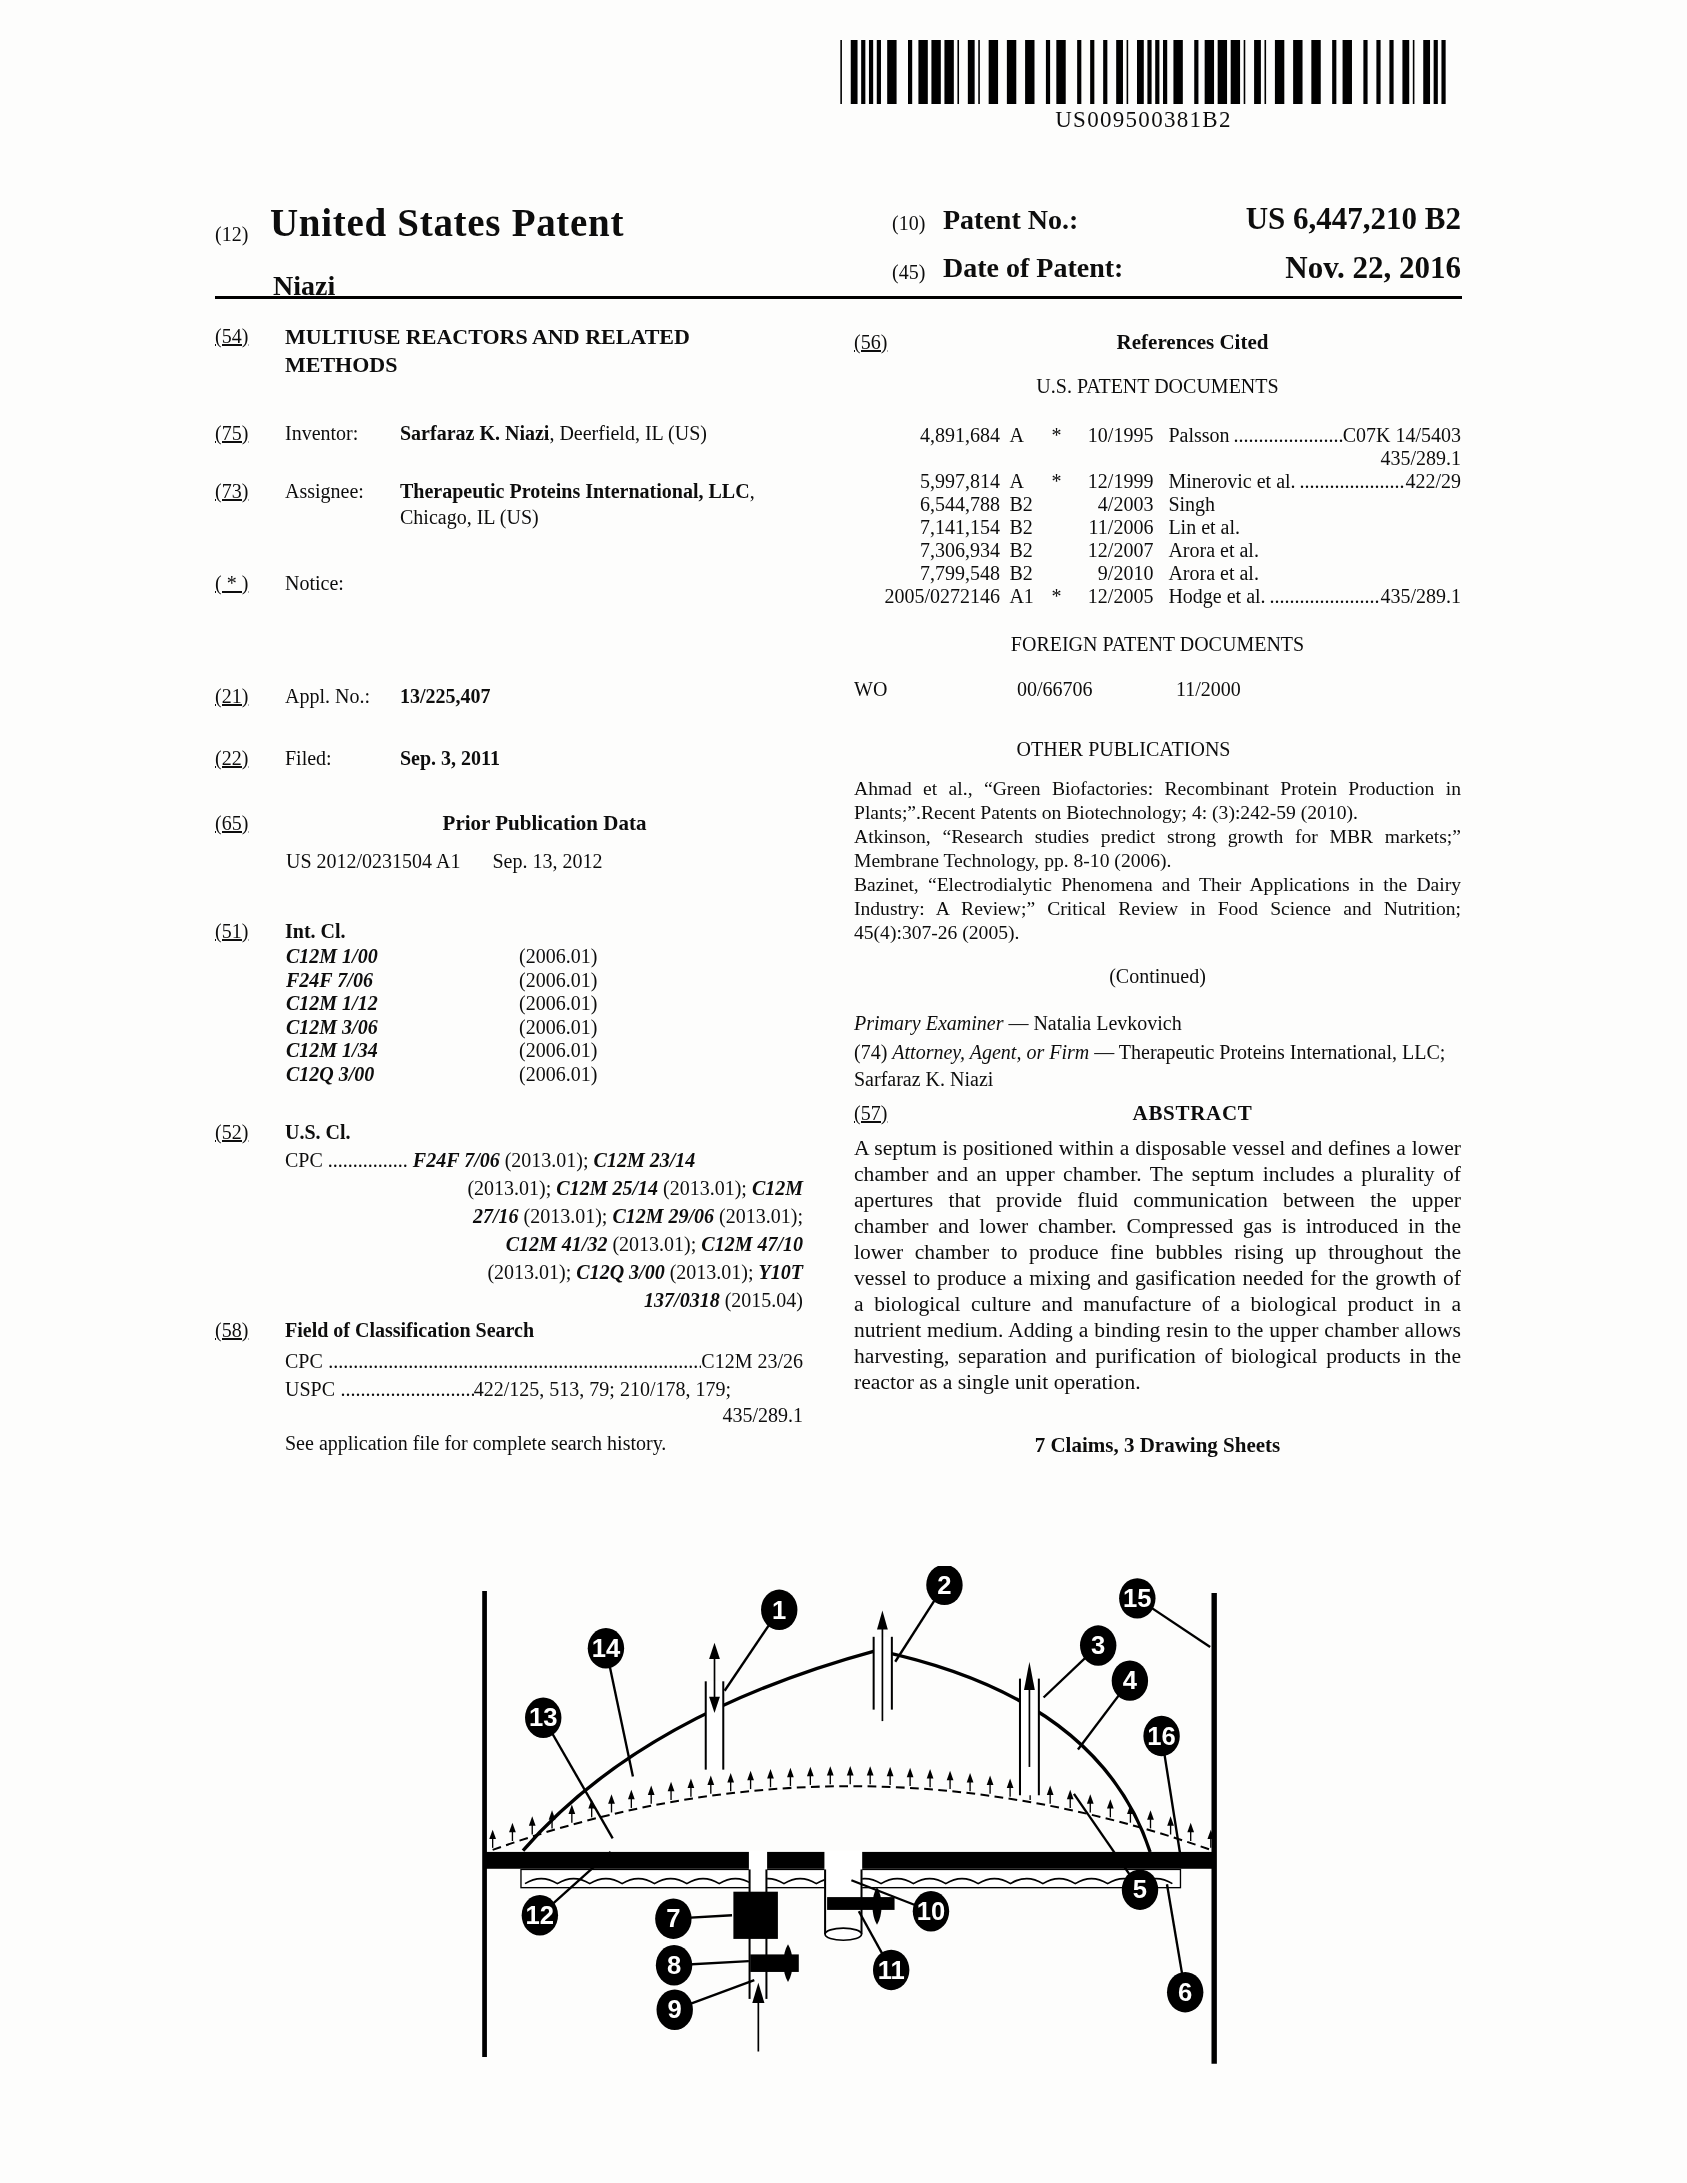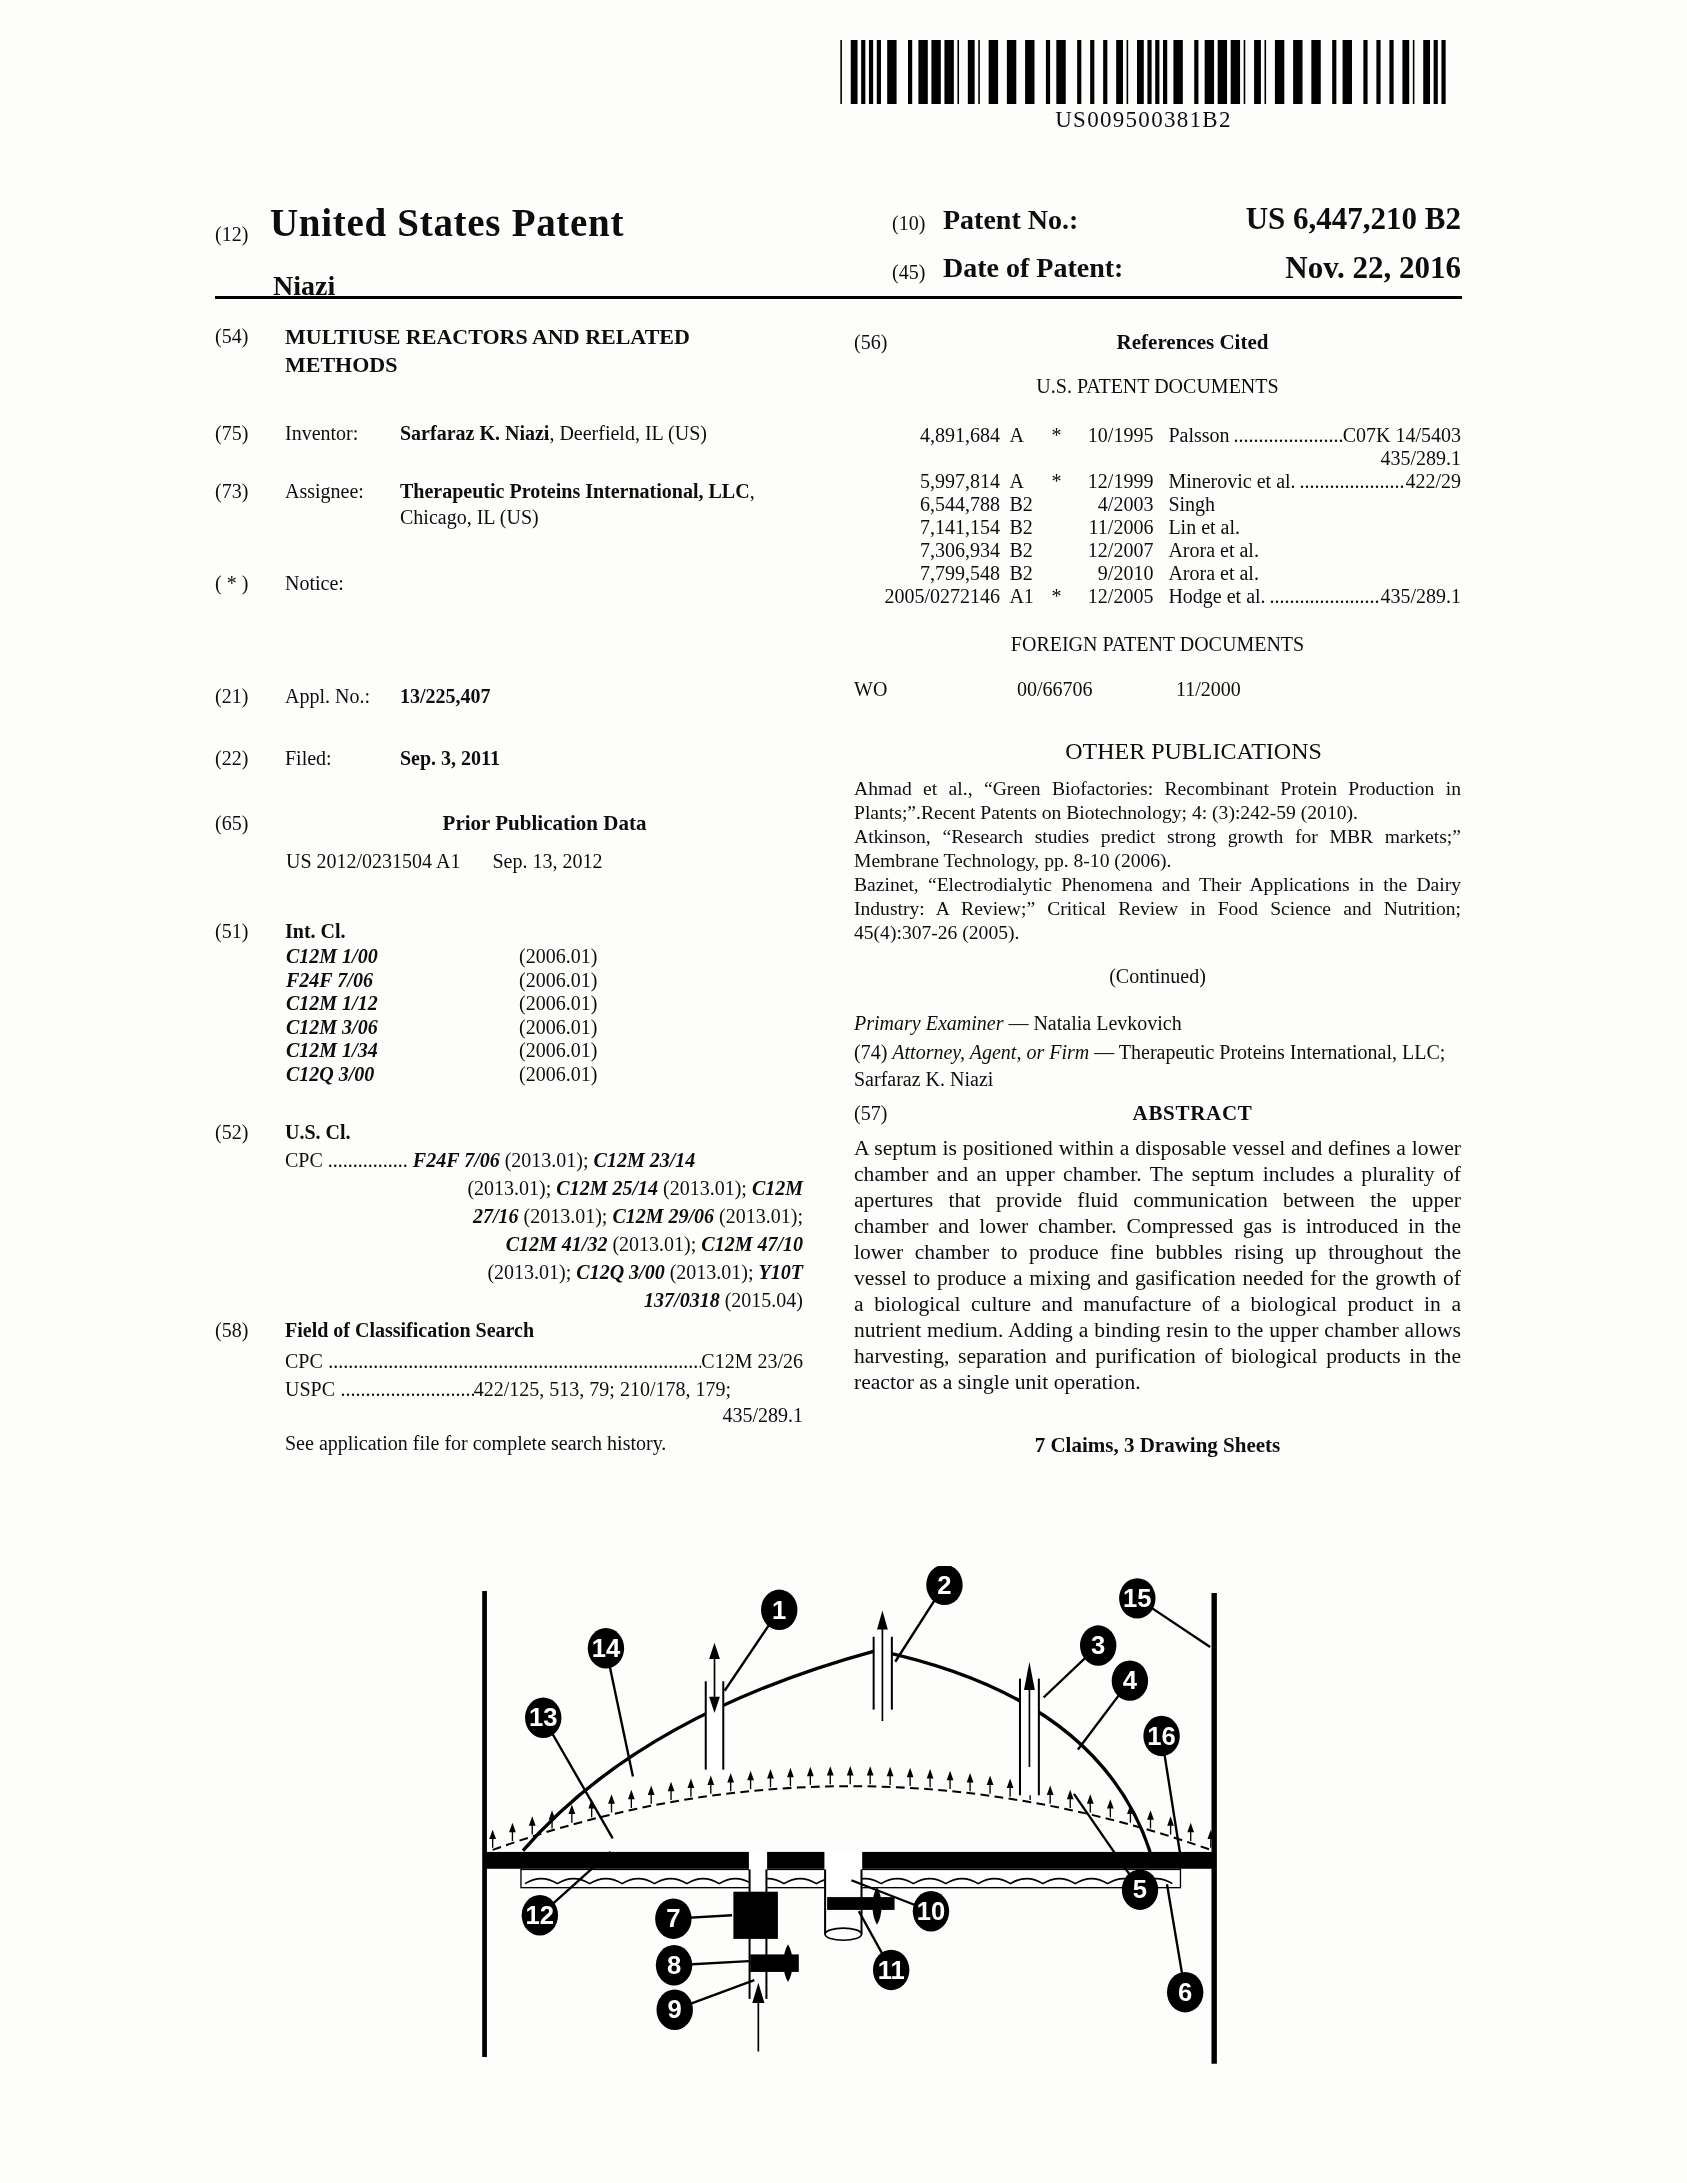--- a/index.html
+++ b/index.html
@@ -15,21 +15,21 @@
   .kindnum{font-size:20px;}
   .bigtitle{font-size:39px;font-weight:bold;letter-spacing:0.7px;}
   .surname{font-size:28px;font-weight:bold;}
   .hnum{font-size:20px;}
   .hlabel{font-size:28px;font-weight:bold;}
   .hvalue{font-size:31px;font-weight:bold;}
   .rule{background:#000;}
   .bclabel{font-size:23px;letter-spacing:1.3px;}
   
   .sec{display:flex;font-size:20px;line-height:26px;}
-  .num{width:70px;flex:none;}
+  .num{width:70px;flex:none;text-decoration:underline;}
   .lbl{width:115px;flex:none;}
   .val{flex:1;}
   .secheading{font-weight:bold;font-size:21px;}
   .title54{font-size:22px;line-height:28px;font-weight:bold;width:432px;}
   .noticetxt{width:405px;text-align:justify;}
   .iclrow{display:flex;font-size:20px;line-height:23.6px;}
   .icl-code{width:233px;flex:none;}
   .cpcline{font-size:20px;line-height:28px;}
   .dotrow{display:flex;font-size:20px;line-height:28px;}
   .dotfill{flex:1;overflow:hidden;white-space:nowrap;padding:0 5.4px;}
@@ -242,21 +242,21 @@
 
   <div class="abs ctr" style="left:854px;top:633px;width:607px;font-size:20px;">FOREIGN PATENT DOCUMENTS</div>
   <div id="foreignrows" class="abs" style="left:854px;top:678px;width:607px;">
       <div class="frow">
         <span class="f-cc">WO</span>
         <span class="f-no">00/66706</span>
         <span>11/2000</span>
       </div>
     </div>
 
-  <div class="abs ctr" style="left:890px;top:738px;width:607px;font-size:24px;text-align:center;">OTHER PUBLICATIONS</div>
+  <div class="abs ctr" style="left:820px;top:738px;width:607px;font-size:20px;text-align:center;">OTHER PUBLICATIONS</div>
   <div id="pubs" class="abs" style="left:854px;top:777px;width:607px;">
       <p class="pub">Ahmad et al., “Green Biofactories: Recombinant Protein Production in Plants;”.Recent Patents on Biotechnology; 4: (3):242-59 (2010).</p>
       <p class="pub">Atkinson, “Research studies predict strong growth for MBR markets;” Membrane Technology, pp. 8-10 (2006).</p>
       <p class="pub">Bazinet, “Electrodialytic Phenomena and Their Applications in the Dairy Industry: A Review;” Critical Review in Food Science and Nutrition; 45(4):307-26 (2005).</p>
     </div>
   <div class="abs ctr" style="left:854px;top:965px;width:607px;font-size:20px;">(Continued)</div>
 
   <div class="abs exline" style="left:854px;top:1010px;width:607px;">
     <span class="i">Primary Examiner</span><span> — </span><span>Natalia Levkovich</span>
   </div>

